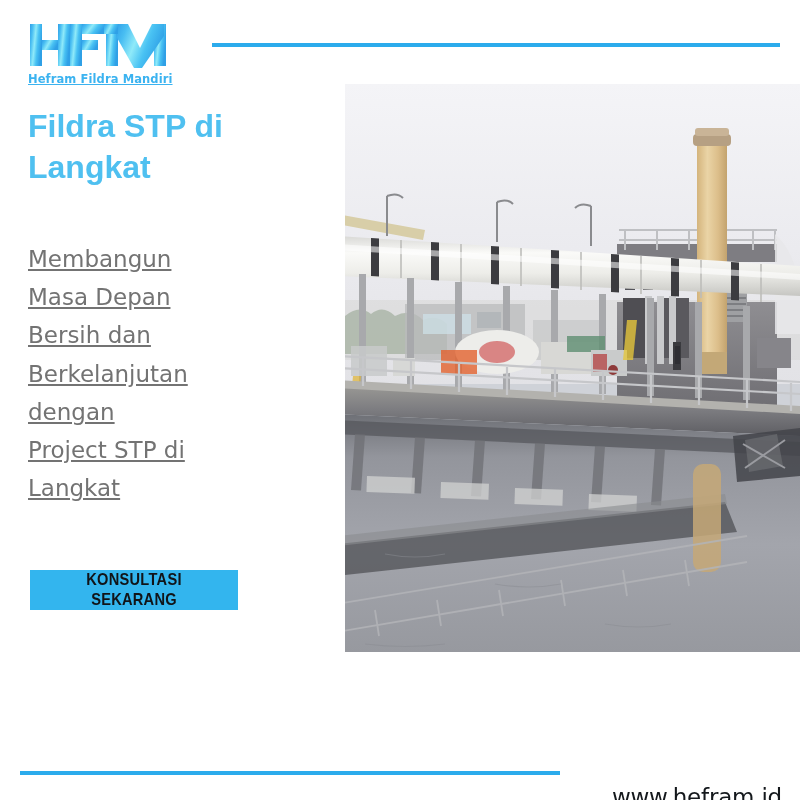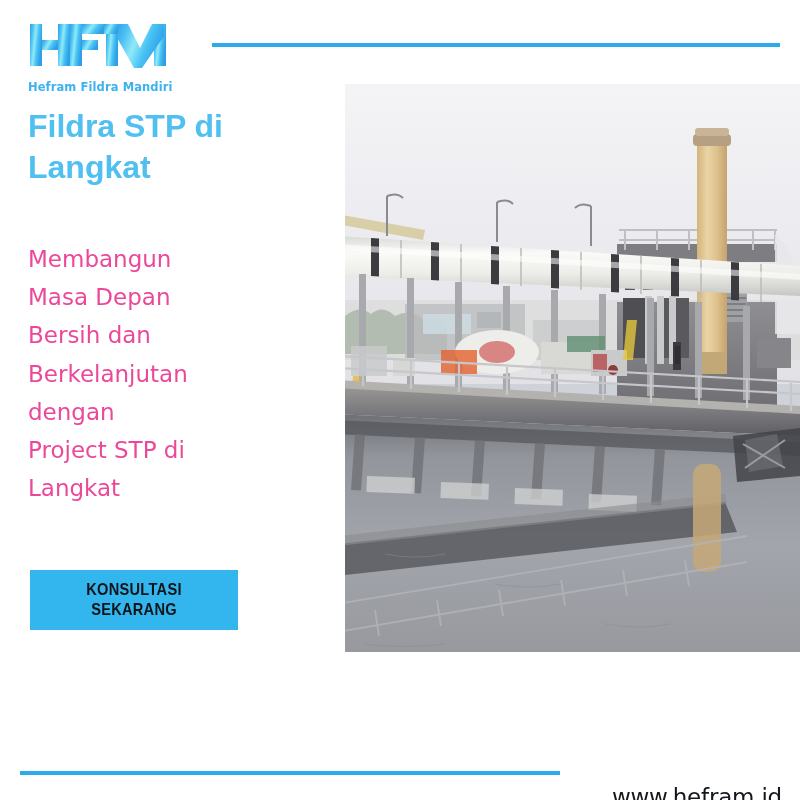--- a/index.html
+++ b/index.html
@@ -8,55 +8,57 @@
     background:#ffffff;
     font-family:"Liberation Sans", sans-serif;
     position:relative;
     overflow:hidden;
   }
 
   
   #logo-block { position:absolute; left:28px; top:22px; width:150px; }
   #logo-mark { width:140px; height:46px; display:block; }
   #logo-tagline {
-    margin-top:12px;
+    margin-top:4px;
     font-size:11.5px;
     font-weight:bold;
     letter-spacing:.1px;
     color:#3BB3F0;
     white-space:nowrap;
     font-family:"DejaVu Sans", sans-serif;
+    text-decoration:underline;
   }
 
   
   #top-rule {
     position:absolute; left:212px; top:43px;
     width:568px; height:4px; background:#2BABEC;
   }
 
   
   #headline {
     position:absolute; left:28px; top:106px; width:280px;
     font-size:32px; font-weight:bold; line-height:1.28;
     color:#4FC0F0;
     font-family:"Liberation Sans", sans-serif;
   }
 
   
   #body-copy {
     position:absolute; left:28px; top:240px; width:260px;
-    font-size:23px; line-height:1.66; color:#ec4899;
+    font-size:23px; line-height:1.66; color:#737373;
     font-family:"DejaVu Sans", sans-serif;
     white-space:pre-line;
+    text-decoration:underline;
   }
 
   
   #cta-button {
     position:absolute; left:30px; top:570px;
-    width:208px; height:60px;
+    width:208px; height:40px;
     background:#33B5EE; border:none; cursor:pointer;
     display:flex; align-items:center; justify-content:center;
   }
   #cta-label {
     font-size:17px; font-weight:bold; color:#111418;
     letter-spacing:.3px;
     transform:scaleX(.86);
     font-family:"Liberation Sans", sans-serif;
   }
 

